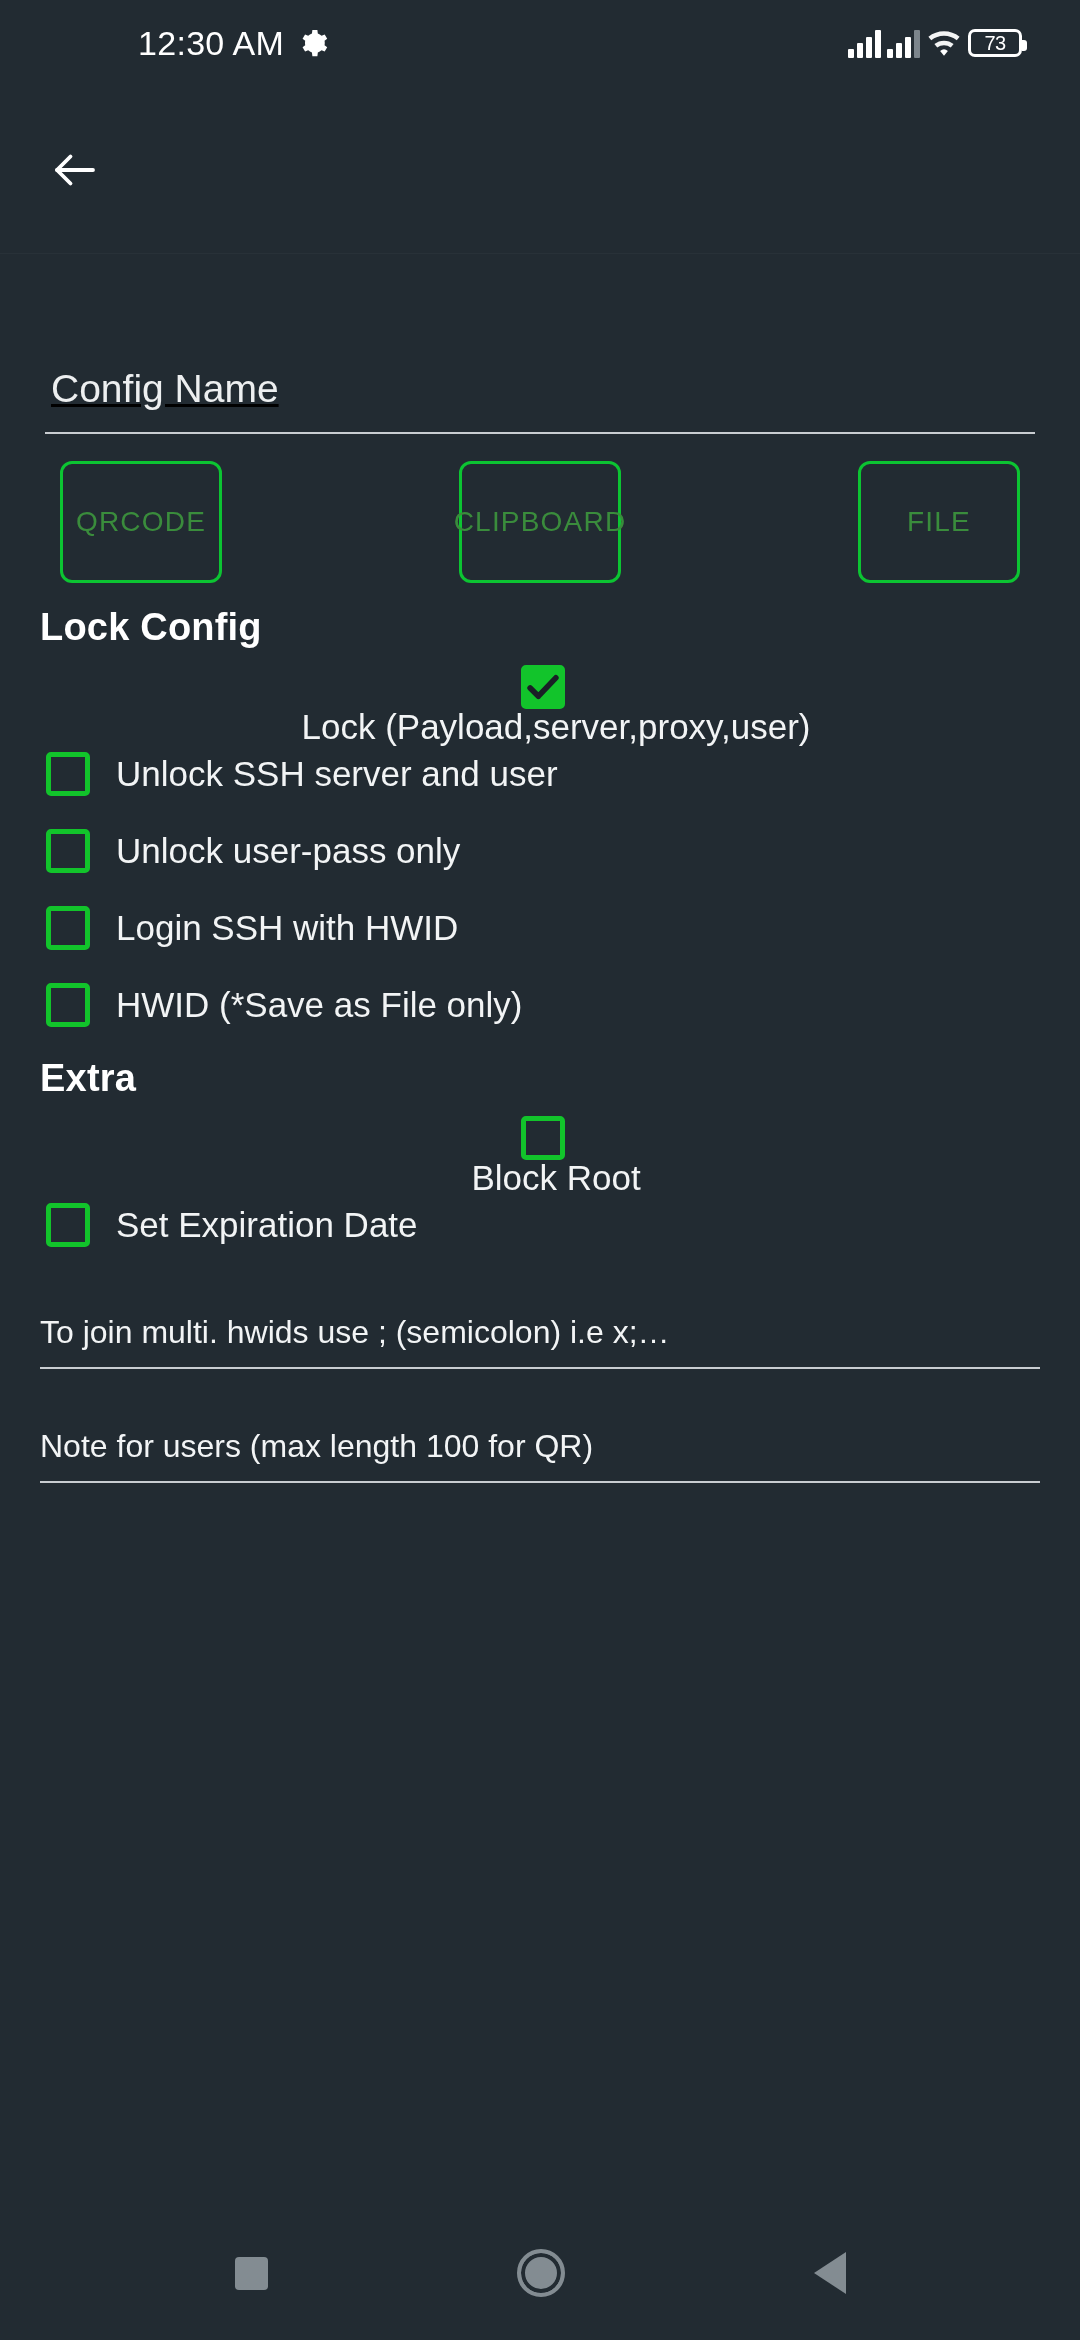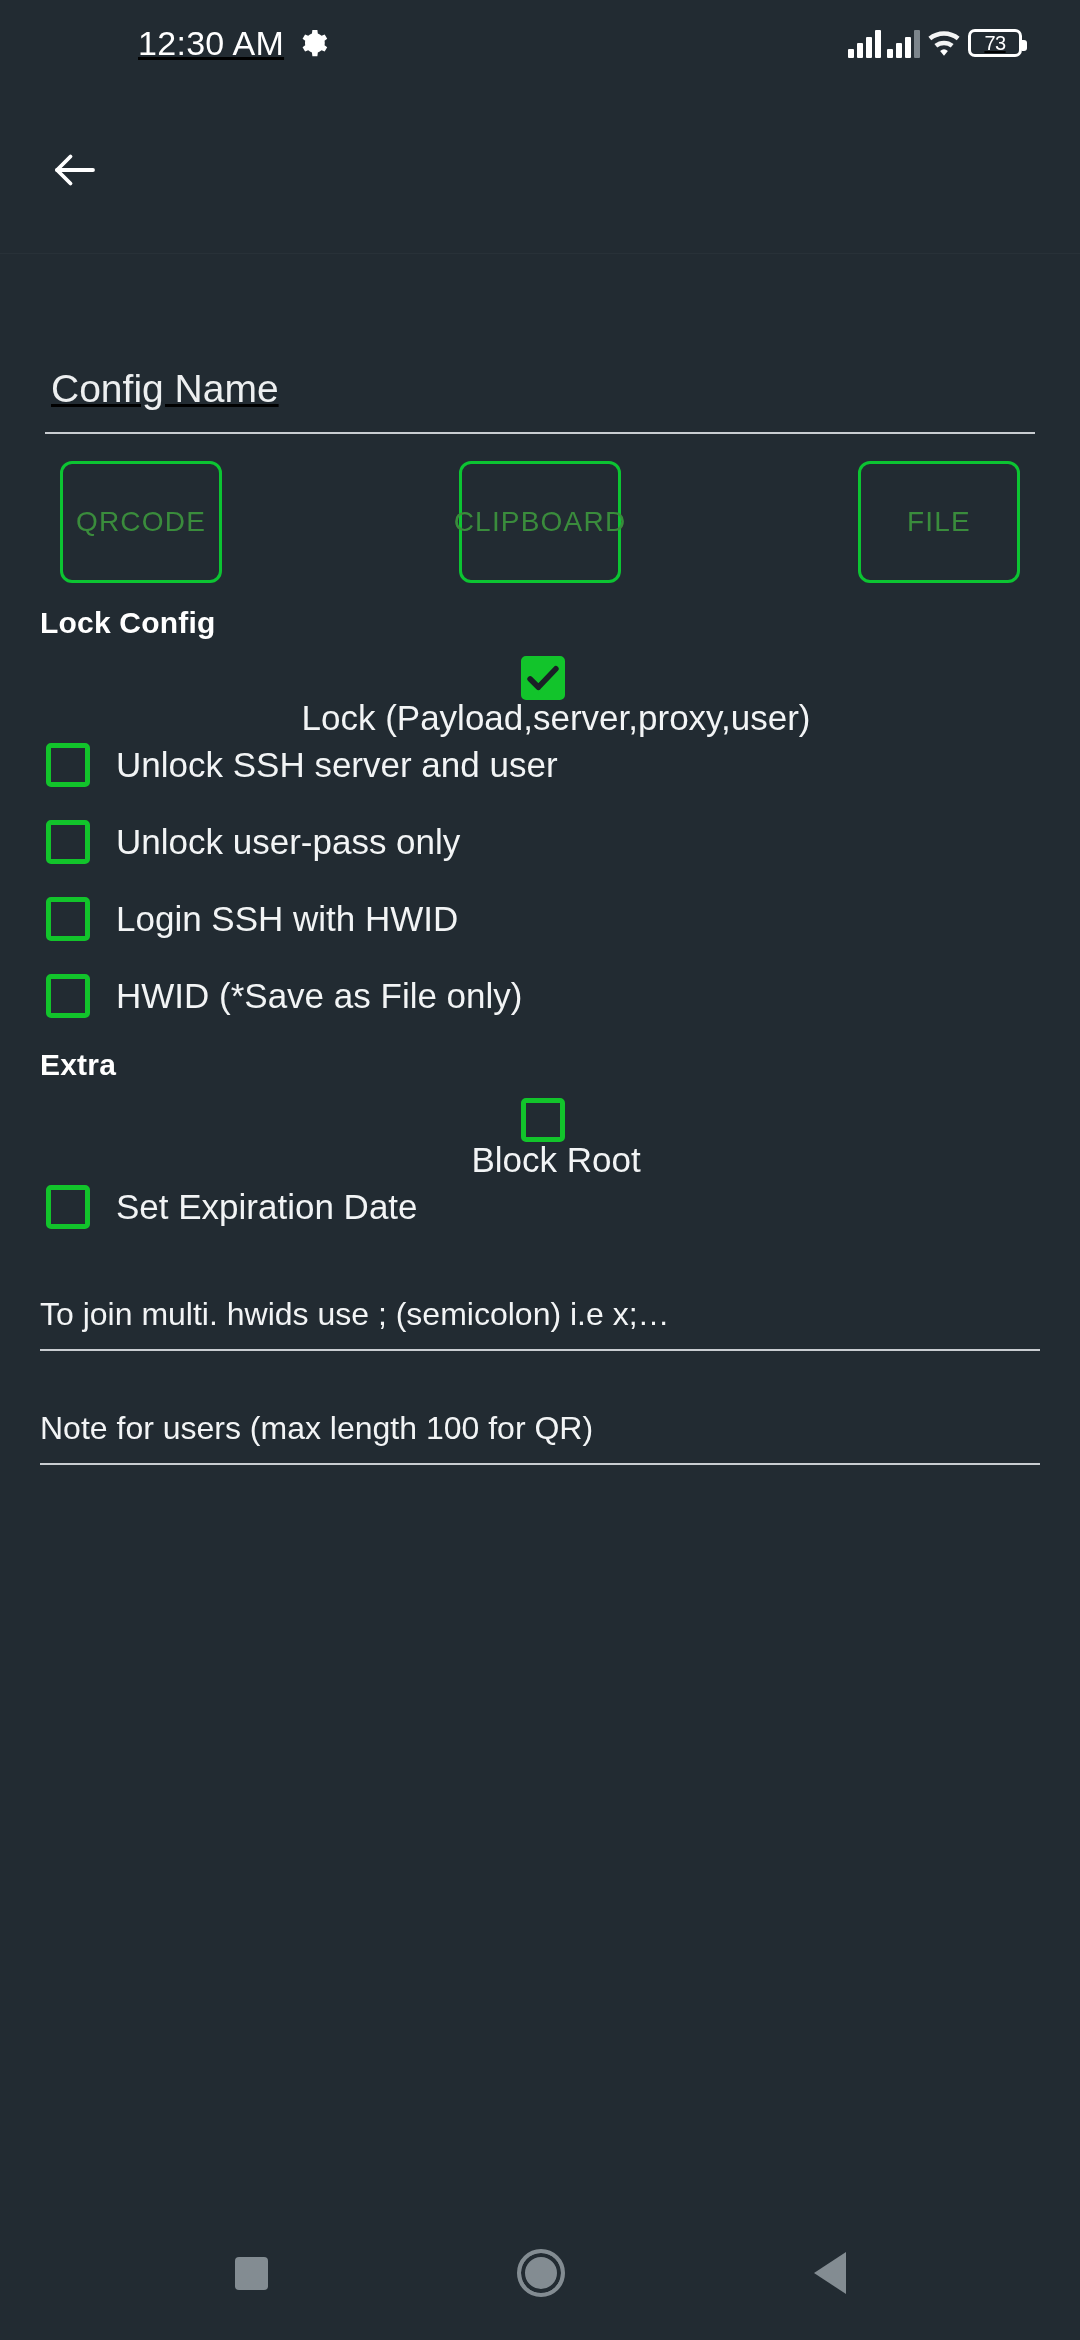--- a/index.html
+++ b/index.html
@@ -24,21 +24,20 @@
   
   .status-bar {
     height: 86px;
     flex: 0 0 86px;
     background: #222B32;
     display: flex;
     align-items: center;
     justify-content: space-between;
     padding: 0 36px 0 0;
     position: relative;
-    text-decoration: underline;
   }
   .status-left {
     display: flex;
     align-items: center;
     gap: 14px;
     padding-left: 138px;
   }
   .status-clock {
     color: #FFFFFF;
     font-size: 34px;
@@ -138,21 +137,21 @@
     letter-spacing: 1.2px;
     display: flex;
     align-items: center;
     justify-content: center;
     font-family: "Liberation Sans", sans-serif;
   }
 
   
   .section-head {
     color: #FFFFFF;
-    font-size: 30px;
+    font-size: 38px;
     font-weight: bold;
     padding-left: 0px;
     letter-spacing: 0.2px;
   }
   .section-lock { margin-top: 23px; }
   .section-extra { margin-top: 20px; }
 
   
   .cb-row {
     display: flex;

